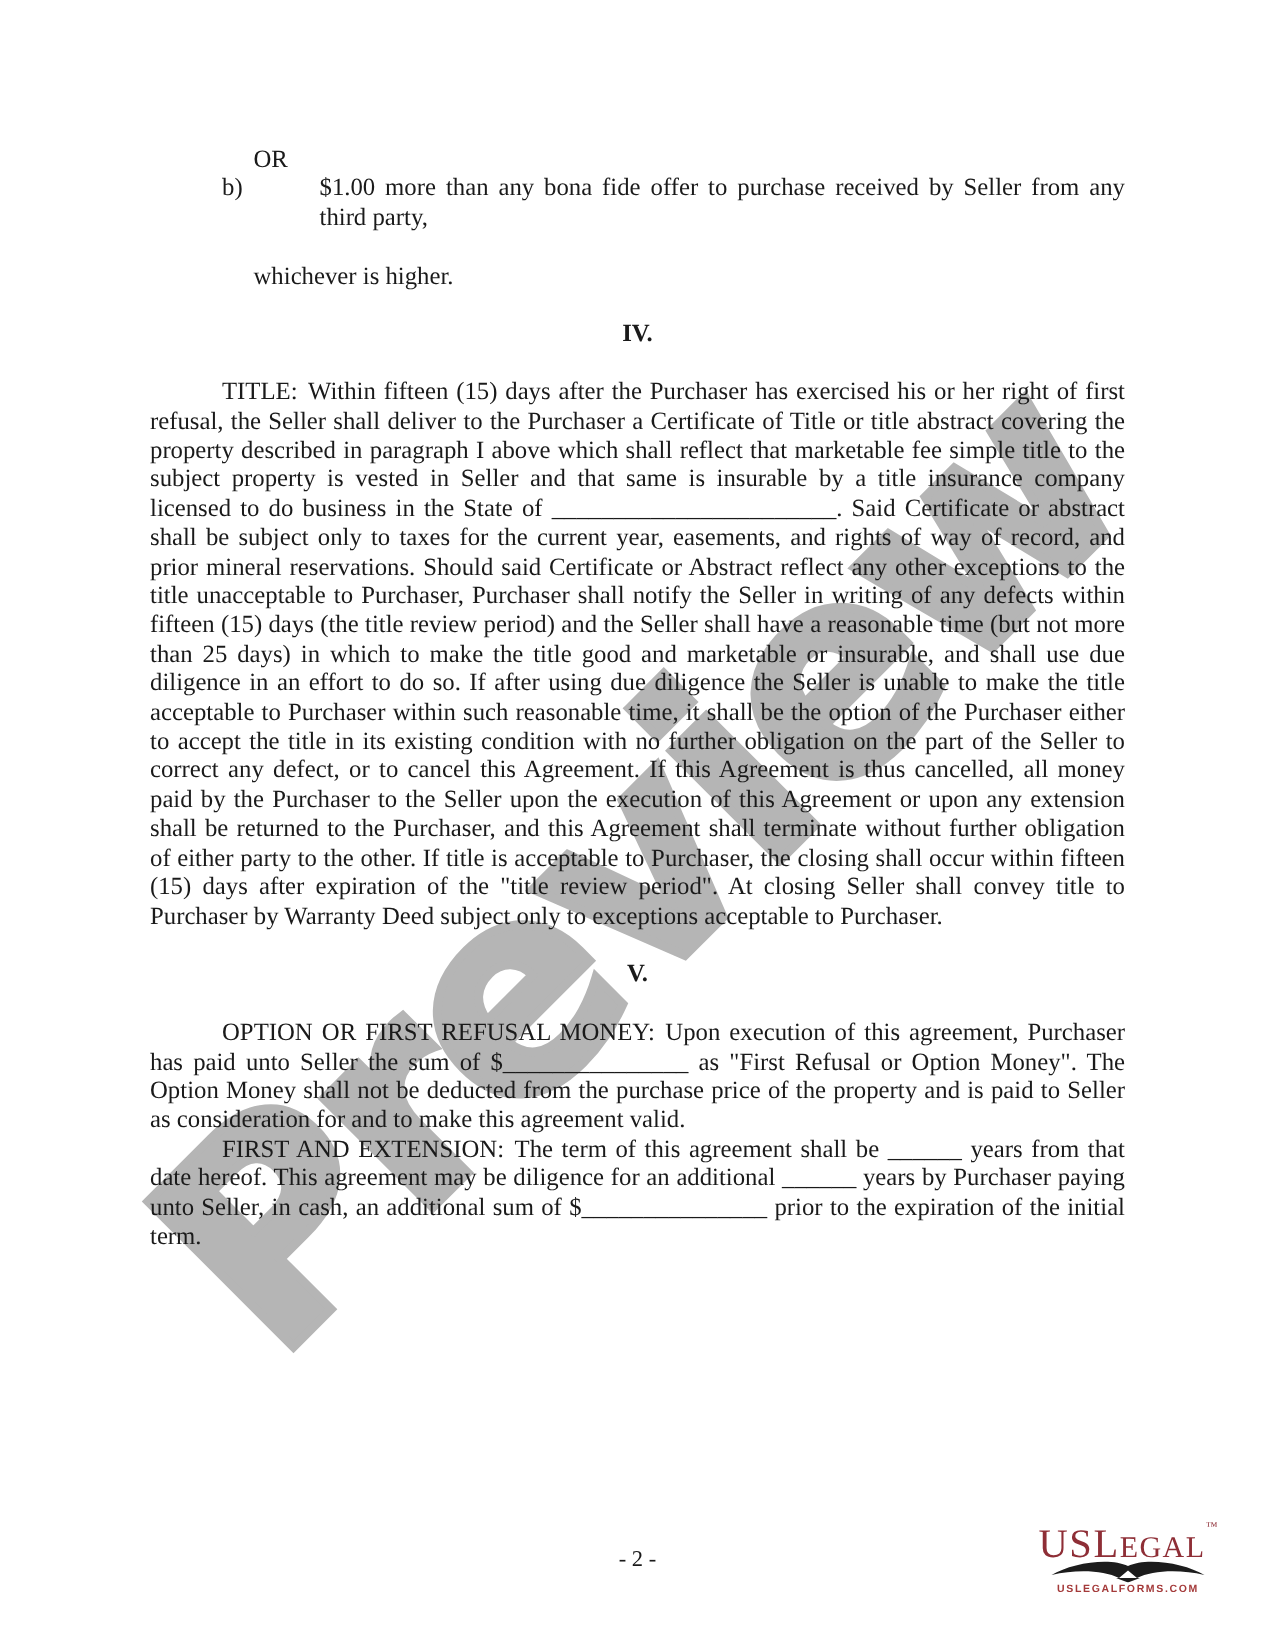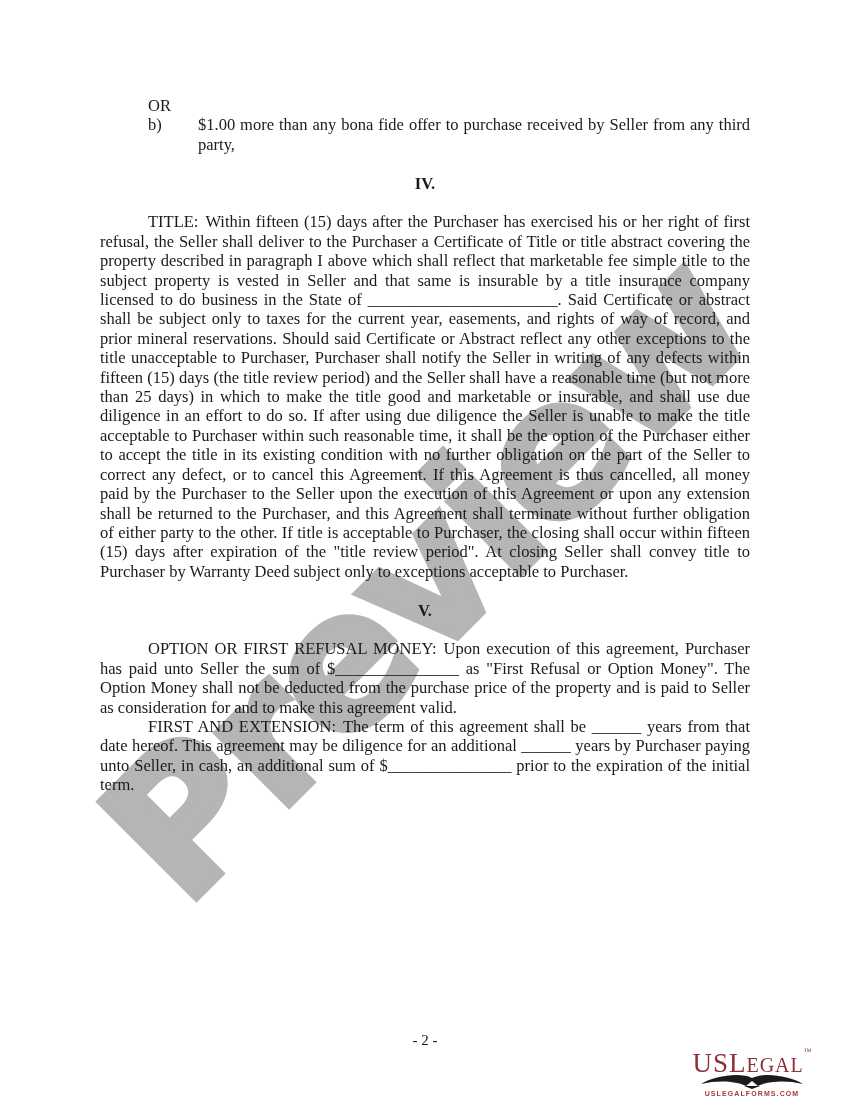--- a/index.html
+++ b/index.html
@@ -30,25 +30,25 @@
   }
   
   .content{
     position:relative;
     z-index:2;
     padding:96px 100px 0 100px;
     font-size:16.5px;
     line-height:19.4px;
   }
   .line{white-space:pre-wrap;}
-  .indent1{margin-left:48px;}
+  .indent1{margin-left:69px;}
   .gap-top{margin-top:19.4px;}
   .clause-row{display:flex;margin-left:48px;}
   .clause-label{flex:none;width:50px;}
-  .clause-text{flex:1;text-align:justify;}
+  .clause-text{flex:1;text-align:justify;margin-left:15px;}
   .sec-head{
     margin:19.4px 0;
     text-align:center;
     font-size:16.5px;
     font-weight:bold;
     line-height:19.4px;
   }
   .para{
     margin:0;
     text-align:justify;
@@ -59,21 +59,21 @@
   
   .page-num{
     position:absolute;
     left:0;right:0;top:1032px;
     text-align:center;
     font-size:15px;
     z-index:2;
   }
   .logo{
     position:absolute;
-    right:30px;top:1048px;
+    right:30px;top:1014px;
     width:136px;
     text-align:center;
     z-index:2;
     line-height:1;
   }
   .logo-text{
     font-family:"Liberation Serif", serif;
     color:#8e2e36;
     letter-spacing:1px;
     white-space:nowrap;
@@ -100,20 +100,21 @@
 
   <div class="content">
 
     <div class="line indent1">OR</div>
 
     <div class="clause-row">
       <span class="clause-label">b)</span>
       <span class="clause-text">$1.00 more than any bona fide offer to purchase received by Seller from any third party,</span>
     </div>
 
+    <div class="line indent1 gap-top">whichever is higher.</div>
 
     <h2 class="sec-head">IV.</h2>
     <p class="para"><span class="lead">TITLE:</span><span>Within fifteen (15) days after the Purchaser has exercised his or her right of first refusal, the Seller shall deliver to the Purchaser a Certificate of Title or title abstract covering the property described in paragraph I above which shall reflect that marketable fee simple title to the subject property is vested in Seller and that same is insurable by a title insurance company licensed to do business in the State of _______________________.  Said Certificate or abstract shall be subject only to taxes for the current year, easements, and rights of way of record, and prior mineral reservations.  Should said Certificate or Abstract reflect any other exceptions to the title unacceptable to Purchaser, Purchaser shall notify the Seller in writing of any defects within fifteen (15) days (the title review period) and the Seller shall have a reasonable time (but not more than 25 days) in which to make the title good and marketable or insurable, and shall use due diligence in an effort to do so.  If after using due diligence the Seller is unable to make the title acceptable to Purchaser within such reasonable time, it shall be the option of the Purchaser either to accept the title in its existing condition with no further obligation on the part of the Seller to correct any defect, or to cancel this Agreement.  If this Agreement is thus cancelled, all money paid by the Purchaser to the Seller upon the execution of this Agreement or upon any extension shall be returned to the Purchaser, and this Agreement shall terminate without further obligation of either party to the other.  If title is acceptable to Purchaser, the closing shall occur within fifteen (15) days after expiration of the "title review period".  At closing Seller shall convey title to Purchaser by Warranty Deed subject only to exceptions acceptable to Purchaser.</span></p>
 
     <h2 class="sec-head">V.</h2>
     <p class="para"><span class="lead">OPTION OR FIRST REFUSAL MONEY:</span><span>Upon execution of this agreement, Purchaser has paid unto Seller the sum of $_______________ as "First Refusal or Option Money".  The Option Money shall not be deducted from the purchase price of the property and is paid to Seller as consideration for and to make this agreement valid.</span></p>
 
     <p class="para"><span class="lead">FIRST AND EXTENSION:</span><span>The term of this agreement shall be ______ years from that date hereof.  This agreement may be diligence for an additional ______ years by Purchaser paying unto Seller, in cash, an additional sum of $_______________ prior to the expiration of the initial term.</span></p>
 
 

